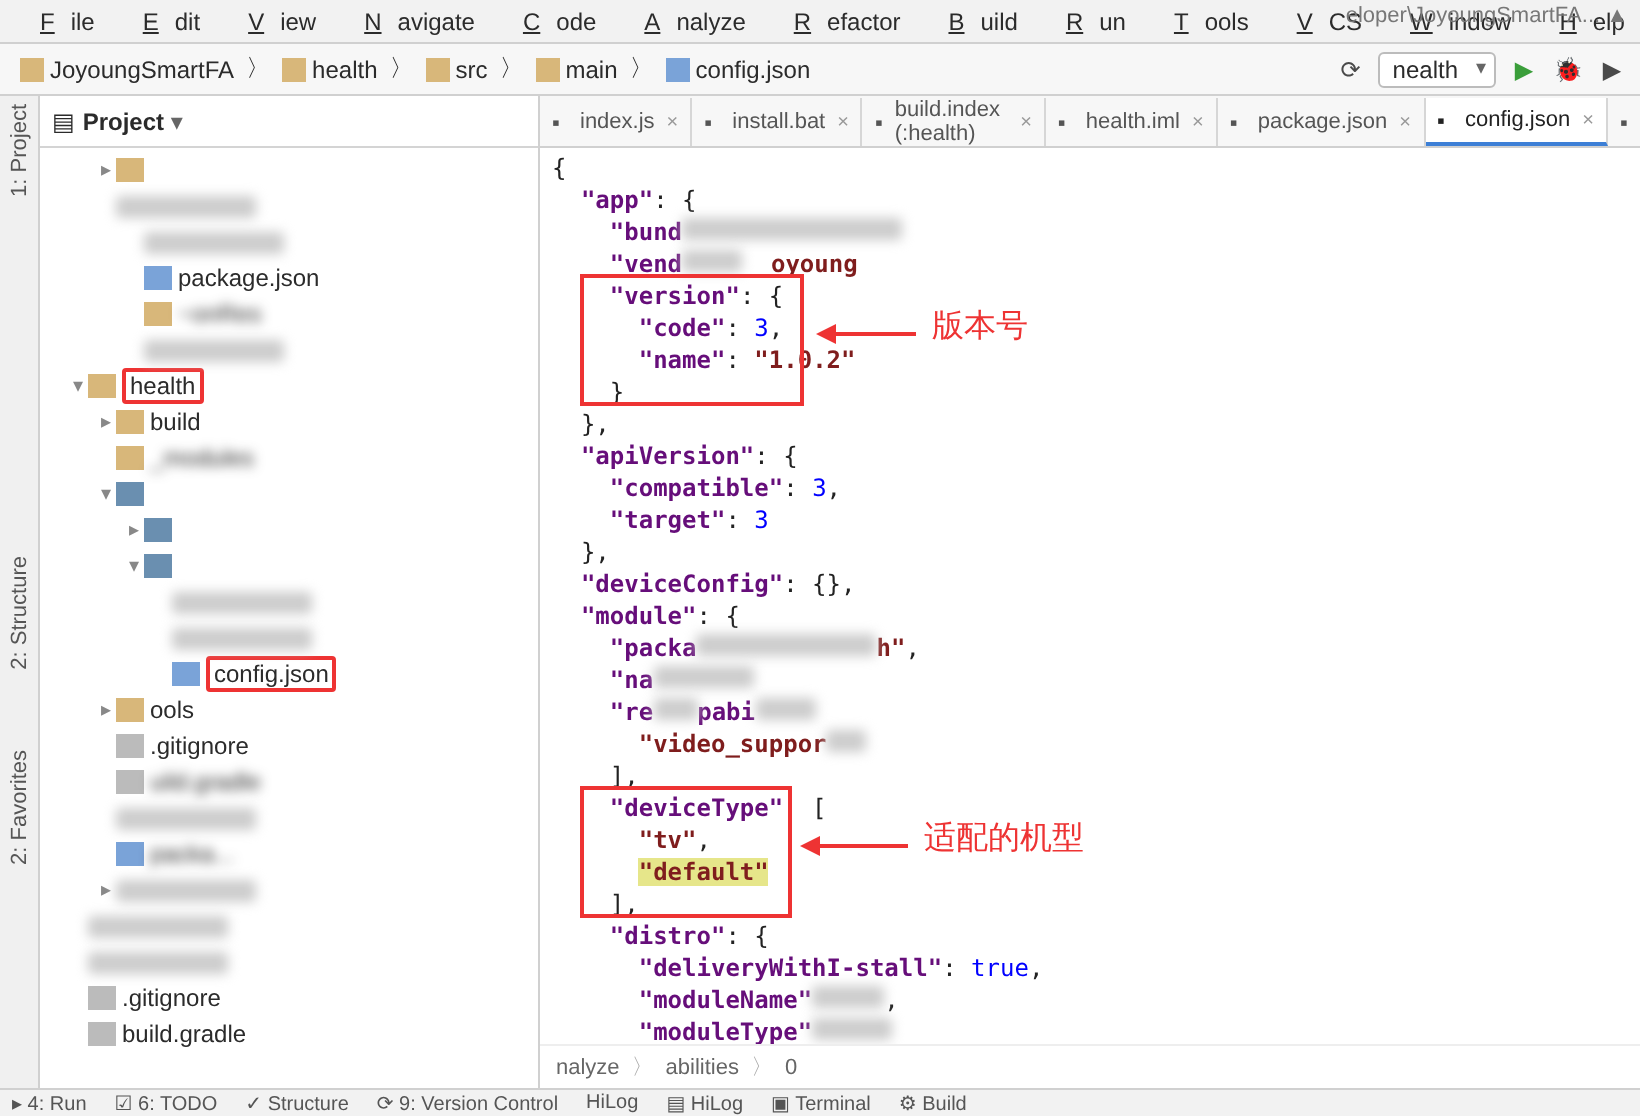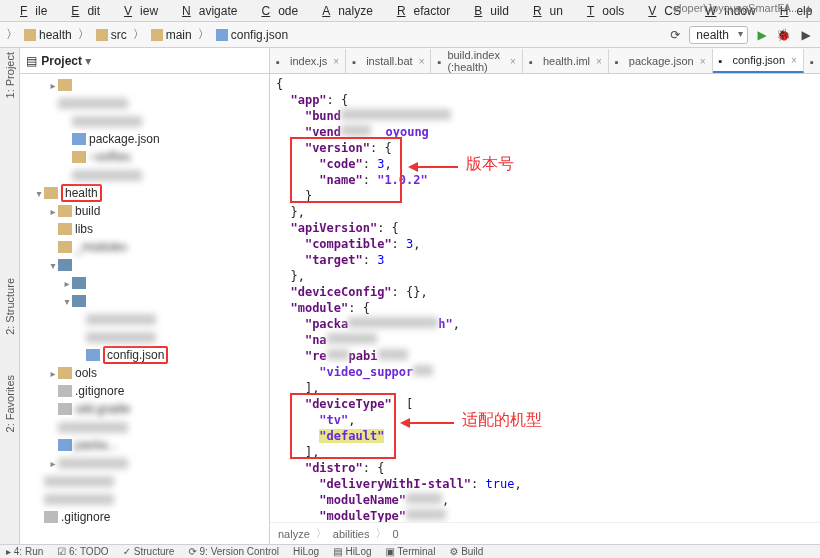--- a/index.html
+++ b/index.html
@@ -41,21 +41,21 @@
   .editor-area { flex: 1; display: flex; flex-direction: column; background: #fff; min-width: 0; }
   .tabs { height: 26px; display: flex; align-items: flex-end; border-bottom: 1px solid #d0d0d0; overflow: hidden; background: #f7f7f7; }
   .tab { height: 24px; display: flex; align-items: center; padding: 0 6px; border-right: 1px solid #d6d6d6; font-size: 11px; gap: 4px; color: #555; }
   .tab.active { background: #fff; border-bottom: 2px solid #3d7fd6; color: #222; }
   .tab .close { color: #999; font-size: 10px; margin-left: 2px; }
   .tab .dot { width: 10px; height: 10px; display: inline-block; }
   .editor { flex: 1; display: flex; position: relative; overflow: hidden; }
   .gutter { width: 36px; background: #fafafa; border-right: 1px solid #eee; text-align: right; padding: 2px 6px 2px 0; color: #999; font-family: Consolas, monospace; font-size: 12px; line-height: 16px; }
   .code { flex: 1; padding: 2px 6px; font-family: Consolas, monospace; font-size: 12px; line-height: 16px; white-space: pre; position: relative; }
   .k { color: #660e7a; font-weight: bold; }
-  .s { color: #6d28d9; font-weight: bold; }
+  .s { color: #7f1d1d; font-weight: bold; }
   .n { color: #0000ff; }
   .p { color: #222; }
   .hl { background: #e6e68a; }
   .redbox { border: 2px solid #e33; position: absolute; pointer-events: none; }
   .arrow-line { height: 2px; background: #e33; position: absolute; }
   .arrow-head { width: 0; height: 0; border-top: 5px solid transparent; border-bottom: 5px solid transparent; border-right: 10px solid #e33; position: absolute; }
   .ann-text { position: absolute; color: #e33; font-size: 16px; font-family: "Microsoft YaHei", sans-serif; }
   .crumb-foot { height: 22px; border-top: 1px solid #eee; display: flex; align-items: center; padding: 0 8px; color: #666; font-size: 11px; gap: 6px; }
   .status-bar { height: 14px; background: #f2f2f2; border-top: 1px solid #d0d0d0; display: flex; align-items: center; padding: 0 6px; font-size: 10px; color: #555; gap: 14px; }
   .blur-box { display: inline-block; background: #ccc; filter: blur(3px); border-radius: 2px; }
@@ -76,20 +76,21 @@
     <span><span class="u">B</span>uild</span>
     <span><span class="u">R</span>un</span>
     <span><span class="u">T</span>ools</span>
     <span><span class="u">V</span>CS</span>
     <span><span class="u">W</span>indow</span>
     <span><span class="u">H</span>elp</span>
   </div>
 
 <div class="nav-bar">
   <div class="crumbs" id="crumbs">
+      <span class="crumb"><span class="ico folder"></span>JoyoungSmartFA</span>
       <span class="sep">〉</span>
       <span class="crumb"><span class="ico folder"></span>health</span>
       <span class="sep">〉</span>
       <span class="crumb"><span class="ico folder"></span>src</span>
       <span class="sep">〉</span>
       <span class="crumb"><span class="ico folder"></span>main</span>
       <span class="sep">〉</span>
       <span class="crumb"><span class="ico json"></span>config.json</span>
     </div>
   <div class="nav-right">
@@ -156,26 +157,20 @@
         <div class="node">
           <span class="pad" style="width:28px"></span>
           <span class="arrow">▸</span>
           <span class="ficon fi-dir"></span>
           <span>build</span>
         </div>
         <div class="node">
           <span class="pad" style="width:28px"></span>
           <span class="arrow"></span>
           <span class="ficon fi-dir"></span>
-          <span>libs</span>
-        </div>
-        <div class="node">
-          <span class="pad" style="width:28px"></span>
-          <span class="arrow"></span>
-          <span class="ficon fi-dir"></span>
           <span class="blur">  _modules</span>
         </div>
         <div class="node">
           <span class="pad" style="width:28px"></span>
           <span class="arrow">▾</span>
           <span class="ficon fi-dir2"></span>
           <span class="blur"></span>
         </div>
         <div class="node">
           <span class="pad" style="width:42px"></span>
@@ -247,20 +242,26 @@
         <div class="node">
           <span class="pad" style="width:14px"></span>
           <span class="arrow"></span>
           <span class="blur-box" style="width:70px;height:11px"></span>
         </div>
         <div class="node">
           <span class="pad" style="width:14px"></span>
           <span class="arrow"></span>
           <span class="ficon fi-txt"></span>
           <span>.gitignore</span>
+        </div>
+        <div class="node">
+          <span class="pad" style="width:14px"></span>
+          <span class="arrow"></span>
+          <span class="ficon fi-txt"></span>
+          <span>build.gradle</span>
         </div>
       </div>
   </div>
 
   <div class="editor-area">
     <div class="tabs" id="tabs">
         <div class="tab">
           <span class="dot">▪</span>
           <span>index.js</span>
           <span class="close">×</span>

